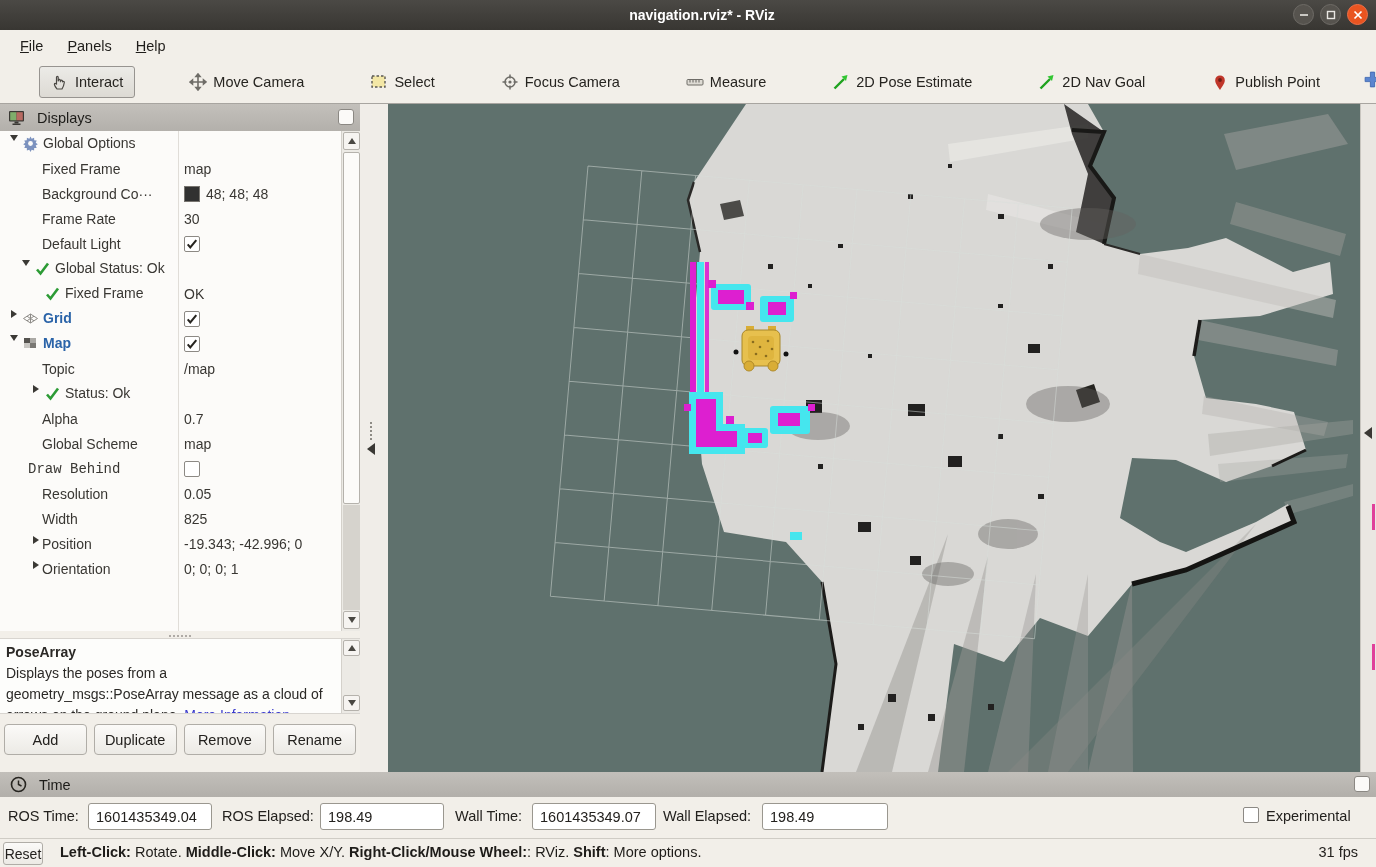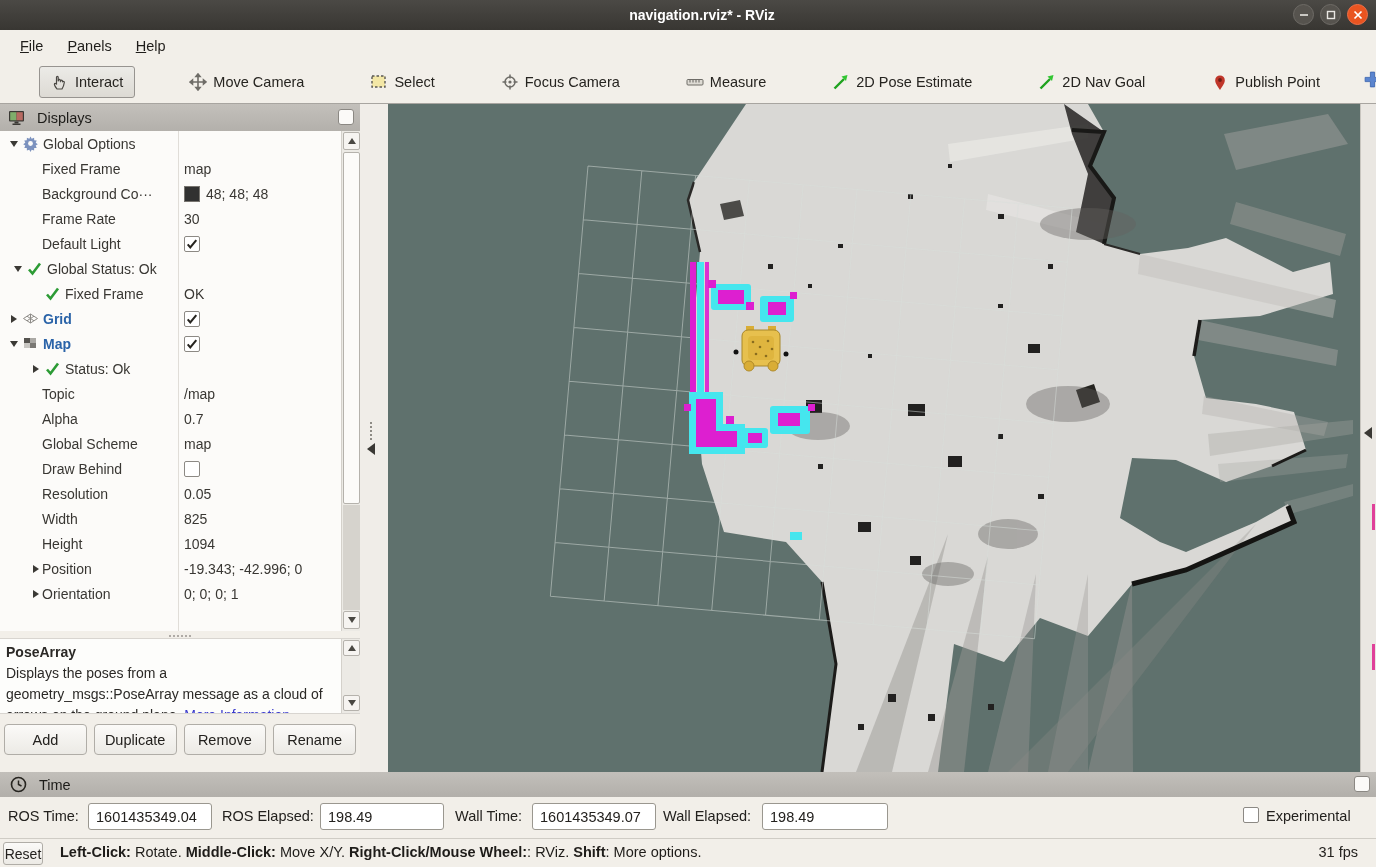--- a/index.html
+++ b/index.html
@@ -41,21 +41,21 @@
   #displays { position:absolute; left:0; top:104px; width:360px; height:668px; background:#f2efe9; }
   .dock-header { height:27px; background:linear-gradient(#c3c0bb,#b3b0ab);
     display:flex; align-items:center; padding:0 6px; gap:8px; position:relative; }
   .dock-header .dtitle { font-size:14.5px; color:#1d1c19; }
   .float-btn { position:absolute; right:6px; top:5px; width:16px; height:16px;
     background:#fbfaf8; border:1px solid #8b8883; border-radius:3px; }
   #tree { position:absolute; left:0; top:27px; width:360px; height:500px; background:#fcfbf9; }
   #tree-rows { position:absolute; left:0; top:0; width:341px; height:500px; overflow:hidden; }
   .col-divider { position:absolute; left:178px; top:0; width:1px; height:500px; background:#e0ddd8; }
   .trow { height:25px; display:flex; align-items:center; font-size:14px; color:#393733; }
-  .trow .namecell { width:178px; display:flex; align-items:center; overflow:hidden; white-space:nowrap; }
+  .trow .namecell { width:178px; display:flex; overflow:hidden; white-space:nowrap; }
   .trow .valuecell { flex:1; display:flex; align-items:center; padding-left:6px; gap:6px;
     overflow:hidden; white-space:nowrap; }
   .expander { width:12px; display:inline-flex; justify-content:center; flex:none; }
   .exp-down { width:0;height:0;border-left:4.5px solid transparent;border-right:4.5px solid transparent;border-top:6px solid #3b3935; }
   .exp-right { width:0;height:0;border-top:4.5px solid transparent;border-bottom:4.5px solid transparent;border-left:6px solid #3b3935; }
   .ricon { width:17px; height:17px; margin:0 4px 0 2px; flex:none; display:inline-flex; }
   .lbl-display { color:#2a63a8; font-weight:bold; }
   .cb { width:16px; height:16px; background:#fff; border:1px solid #8c8984; border-radius:2px;
     display:inline-flex; align-items:center; justify-content:center; flex:none; }
   .swatch { width:16px; height:16px; border:1px solid #77746f; flex:none; }
@@ -320,21 +320,21 @@
           </span>
           <span class="valuecell">
             <span class="cb">
               <svg viewBox="0 0 14 14" width="12" height="12">
                 <path d="M2 7.5l3 3.5L12 2.5" stroke="#26241f" stroke-width="2.4" fill="none"></path>
               </svg>
             </span>
           </span>
         </div>
         <div class="trow">
-          <span class="namecell" style="padding-left: 12px;">
+          <span class="namecell" style="padding-left: 20px;">
             <span class="expander">
               <span class="exp-down"></span>
             </span>
             <span class="ricon">
               <svg viewBox="0 0 17 17">
                 <path d="M3 9.5l3.5 4L14 3.5" stroke="#2c9b35" stroke-width="2.6" fill="none"></path>
               </svg>
             </span>
             <span>Global Status: Ok</span>
           </span>
@@ -395,61 +395,61 @@
           <span class="valuecell">
             <span class="cb">
               <svg viewBox="0 0 14 14" width="12" height="12">
                 <path d="M2 7.5l3 3.5L12 2.5" stroke="#26241f" stroke-width="2.4" fill="none"></path>
               </svg>
             </span>
           </span>
         </div>
         <div class="trow">
           <span class="namecell" style="padding-left: 30px;">
+            <span class="expander"></span>
+            <span>Topic</span>
+          </span>
+          <span class="valuecell">
+            <span>/map</span>
+          </span>
+        </div>
+        <div class="trow">
+          <span class="namecell" style="padding-left: 30px;">
             <span class="expander">
               <span class="exp-right"></span>
             </span>
             <span class="ricon">
               <svg viewBox="0 0 17 17">
                 <path d="M3 9.5l3.5 4L14 3.5" stroke="#2c9b35" stroke-width="2.6" fill="none"></path>
               </svg>
             </span>
             <span>Status: Ok</span>
           </span>
           <span class="valuecell"></span>
         </div>
         <div class="trow">
           <span class="namecell" style="padding-left: 30px;">
             <span class="expander"></span>
-            <span>Topic</span>
-          </span>
-          <span class="valuecell">
-            <span>/map</span>
-          </span>
-        </div>
-        <div class="trow">
-          <span class="namecell" style="padding-left: 30px;">
-            <span class="expander"></span>
             <span>Alpha</span>
           </span>
           <span class="valuecell">
             <span>0.7</span>
           </span>
         </div>
         <div class="trow">
           <span class="namecell" style="padding-left: 30px;">
             <span class="expander"></span>
             <span>Global Scheme</span>
           </span>
           <span class="valuecell">
             <span>map</span>
           </span>
         </div>
         <div class="trow">
-          <span class="namecell" style="padding-left: 30px;">
+          <span class="namecell" style="padding-left: 16px; font-family: Liberation Mono, monospace;">
             <span class="expander"></span>
             <span>Draw Behind</span>
           </span>
           <span class="valuecell">
             <span class="cb"></span>
           </span>
         </div>
         <div class="trow">
           <span class="namecell" style="padding-left: 30px;">
             <span class="expander"></span>
@@ -459,29 +459,20 @@
             <span>0.05</span>
           </span>
         </div>
         <div class="trow">
           <span class="namecell" style="padding-left: 30px;">
             <span class="expander"></span>
             <span>Width</span>
           </span>
           <span class="valuecell">
             <span>825</span>
-          </span>
-        </div>
-        <div class="trow">
-          <span class="namecell" style="padding-left: 30px;">
-            <span class="expander"></span>
-            <span>Height</span>
-          </span>
-          <span class="valuecell">
-            <span>1094</span>
           </span>
         </div>
         <div class="trow">
           <span class="namecell" style="padding-left: 30px;">
             <span class="expander">
               <span class="exp-right"></span>
             </span>
             <span>Position</span>
           </span>
           <span class="valuecell">

